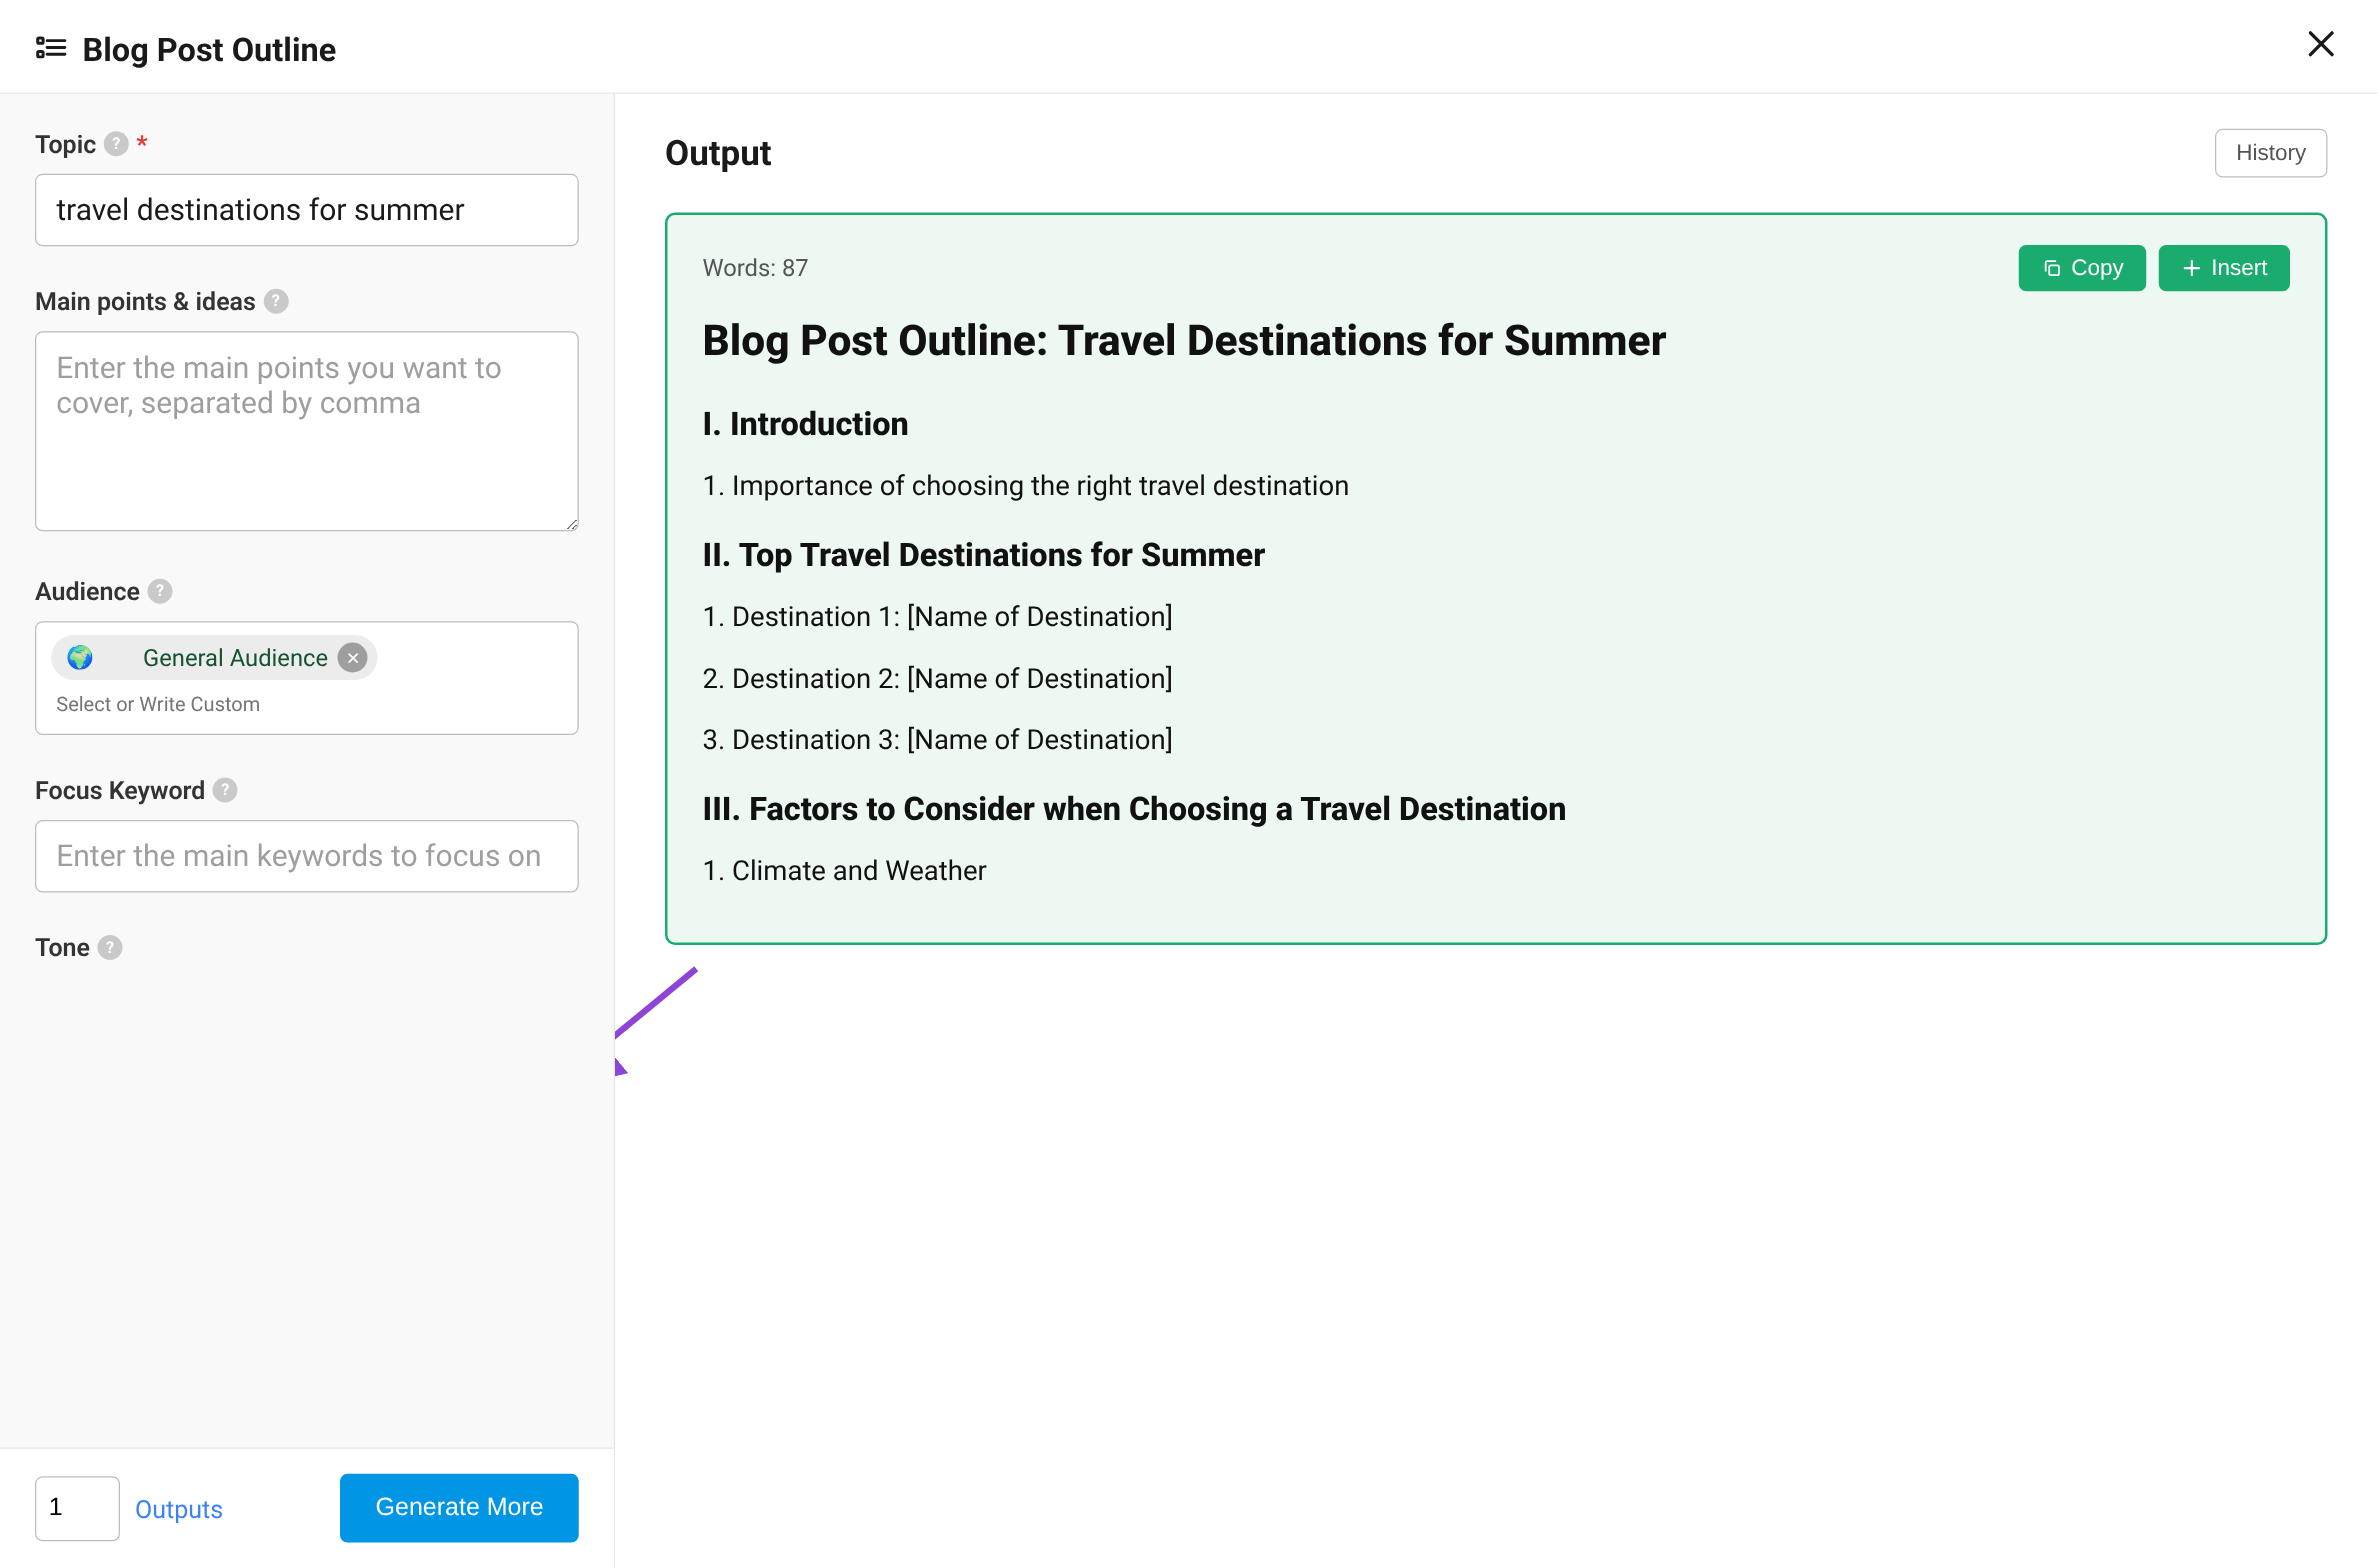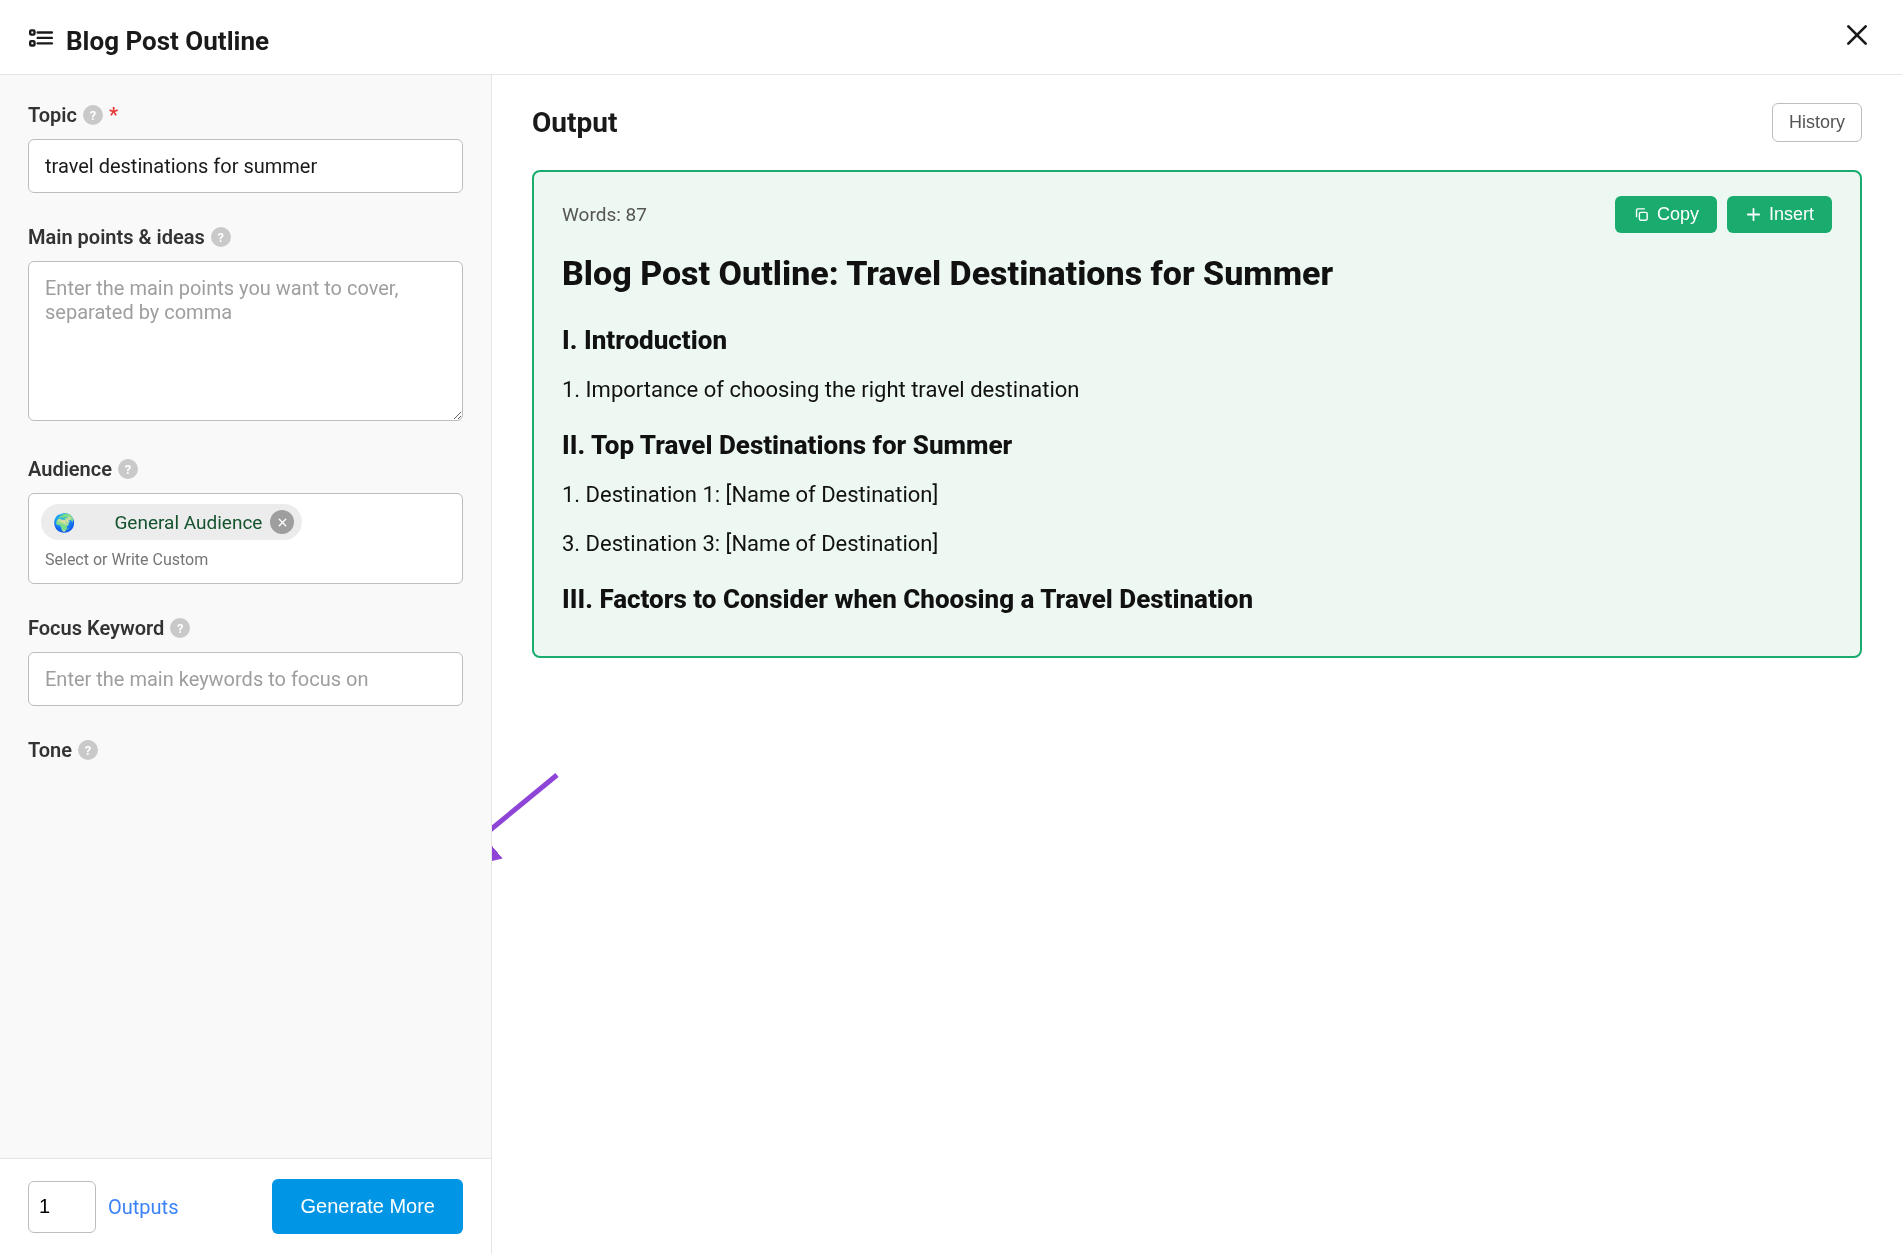--- a/index.html
+++ b/index.html
@@ -11,21 +11,21 @@
 .header-title { font-size: 26px; font-weight: 700; }
 .close-btn { cursor: pointer; padding: 4px; }
 .close-btn svg { width: 26px; height: 26px; }
 .main { display: flex; flex: 1; overflow: hidden; }
 .sidebar { width: 492px; background: #f9f9f9; border-right: 1px solid #e5e5e5; display: flex; flex-direction: column; position: relative; }
 .sidebar-scroll { flex: 1; overflow-y: auto; padding: 28px; }
 .field { margin-bottom: 32px; }
 .field-label { display: flex; align-items: center; gap: 6px; font-size: 20px; font-weight: 600; color: #333; margin-bottom: 12px; }
 .help-icon { display: inline-flex; align-items: center; justify-content: center; width: 20px; height: 20px; border-radius: 50%; background: #c9c9c9; color: #fff; font-size: 13px; font-weight: 700; }
 .required { color: #e53935; font-weight: 700; }
-.text-input, .textarea-input { width: 100%; border: 1px solid #bdbdbd; border-radius: 6px; padding: 14px 16px; font-size: 20px; font-family: inherit; background: #fff; color: #1a1a1a; }
+.text-input, .textarea-input { width: 100%; border: 1px solid #bdbdbd; border-radius: 6px; padding: 14px 16px; font-size: 24px; font-family: inherit; background: #fff; color: #1a1a1a; }
 .text-input::placeholder, .textarea-input::placeholder { color: #9e9e9e; }
 .textarea-input { height: 160px; resize: both; }
 .audience-box { border: 1px solid #bdbdbd; border-radius: 6px; background: #fff; padding: 10px 12px 14px; }
 .chip { display: inline-flex; align-items: center; gap: 8px; background: #ececec; border-radius: 999px; padding: 6px 8px 6px 12px; margin-bottom: 10px; }
 .chip-emoji { font-size: 18px; }
 .chip-label { font-size: 19px; color: #14532d; margin-left: 31px; }
 .chip-remove { width: 24px; height: 24px; border-radius: 50%; background: #9e9e9e; color: #fff; display: inline-flex; align-items: center; justify-content: center; font-size: 14px; cursor: pointer; }
 .audience-placeholder { font-size: 16px; color: #757575; padding-left: 4px; }
 .sidebar-footer { border-top: 1px solid #e5e5e5; padding: 20px 28px; display: flex; align-items: center; justify-content: space-between; background: #fff; }
 .outputs-group { display: flex; align-items: center; gap: 12px; }
@@ -166,23 +166,25 @@
           </div>
         </div>
 
         <h3 class="result-title">Blog Post Outline: Travel Destinations for Summer</h3>
 
         <div class="section-h">I. Introduction</div>
         <div class="section-p">1. Importance of choosing the right travel destination</div>
 
         <div class="section-h">II. Top Travel Destinations for Summer</div>
         <div class="section-p">1. Destination 1: [Name of Destination]</div>
+        <div class="section-p">2. Destination 2: [Name of Destination]</div>
         <div class="section-p">3. Destination 3: [Name of Destination]</div>
 
         <div class="section-h">III. Factors to Consider when Choosing a Travel Destination</div>
+        <div class="section-p">1. Climate and Weather</div>
       </div>
 
       <svg class="arrow-annotation" style="left:-35px; top:690px;" width="110" height="100" viewBox="0 0 110 100">
         <defs>
           <marker id="ah" markerWidth="12" markerHeight="12" refX="3" refY="6" orient="auto">
             <path d="M0,0 L12,6 L0,12 Z" fill="#8e44d6"></path>
           </marker>
         </defs>
         <line x1="100" y1="10" x2="15" y2="80" stroke="#8e44d6" stroke-width="5" marker-end="url(#ah)"></line>
       </svg>

